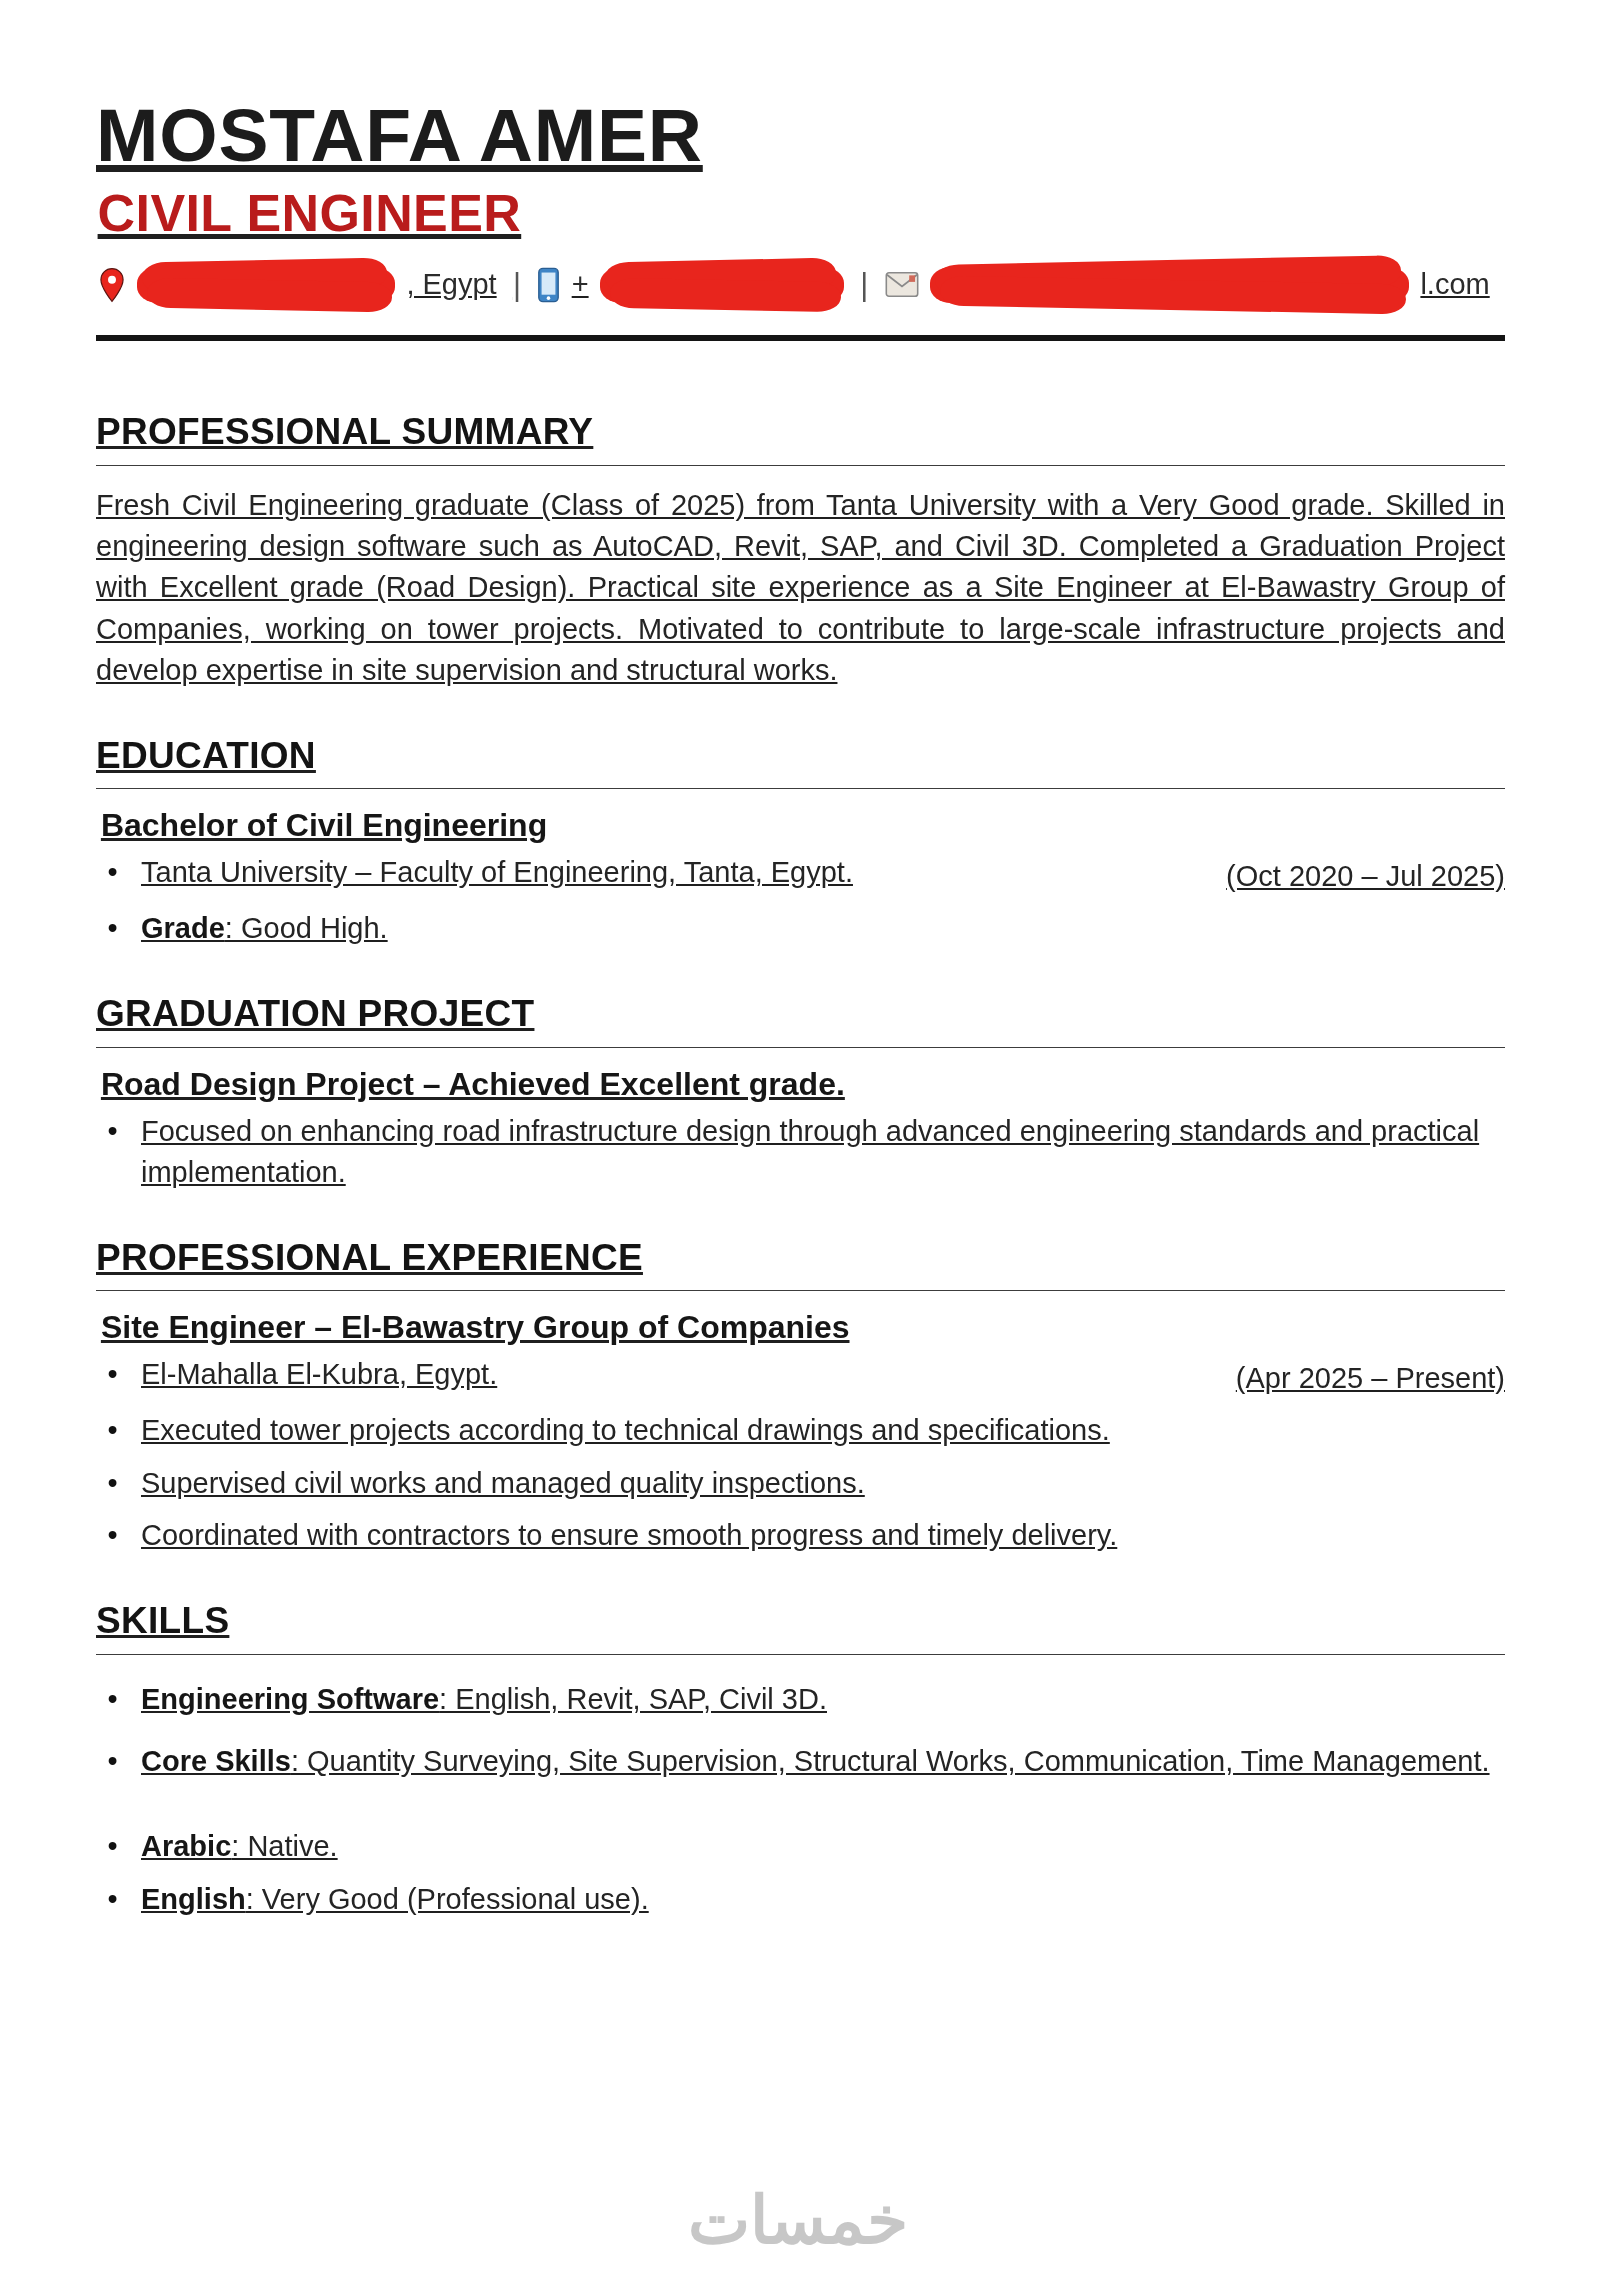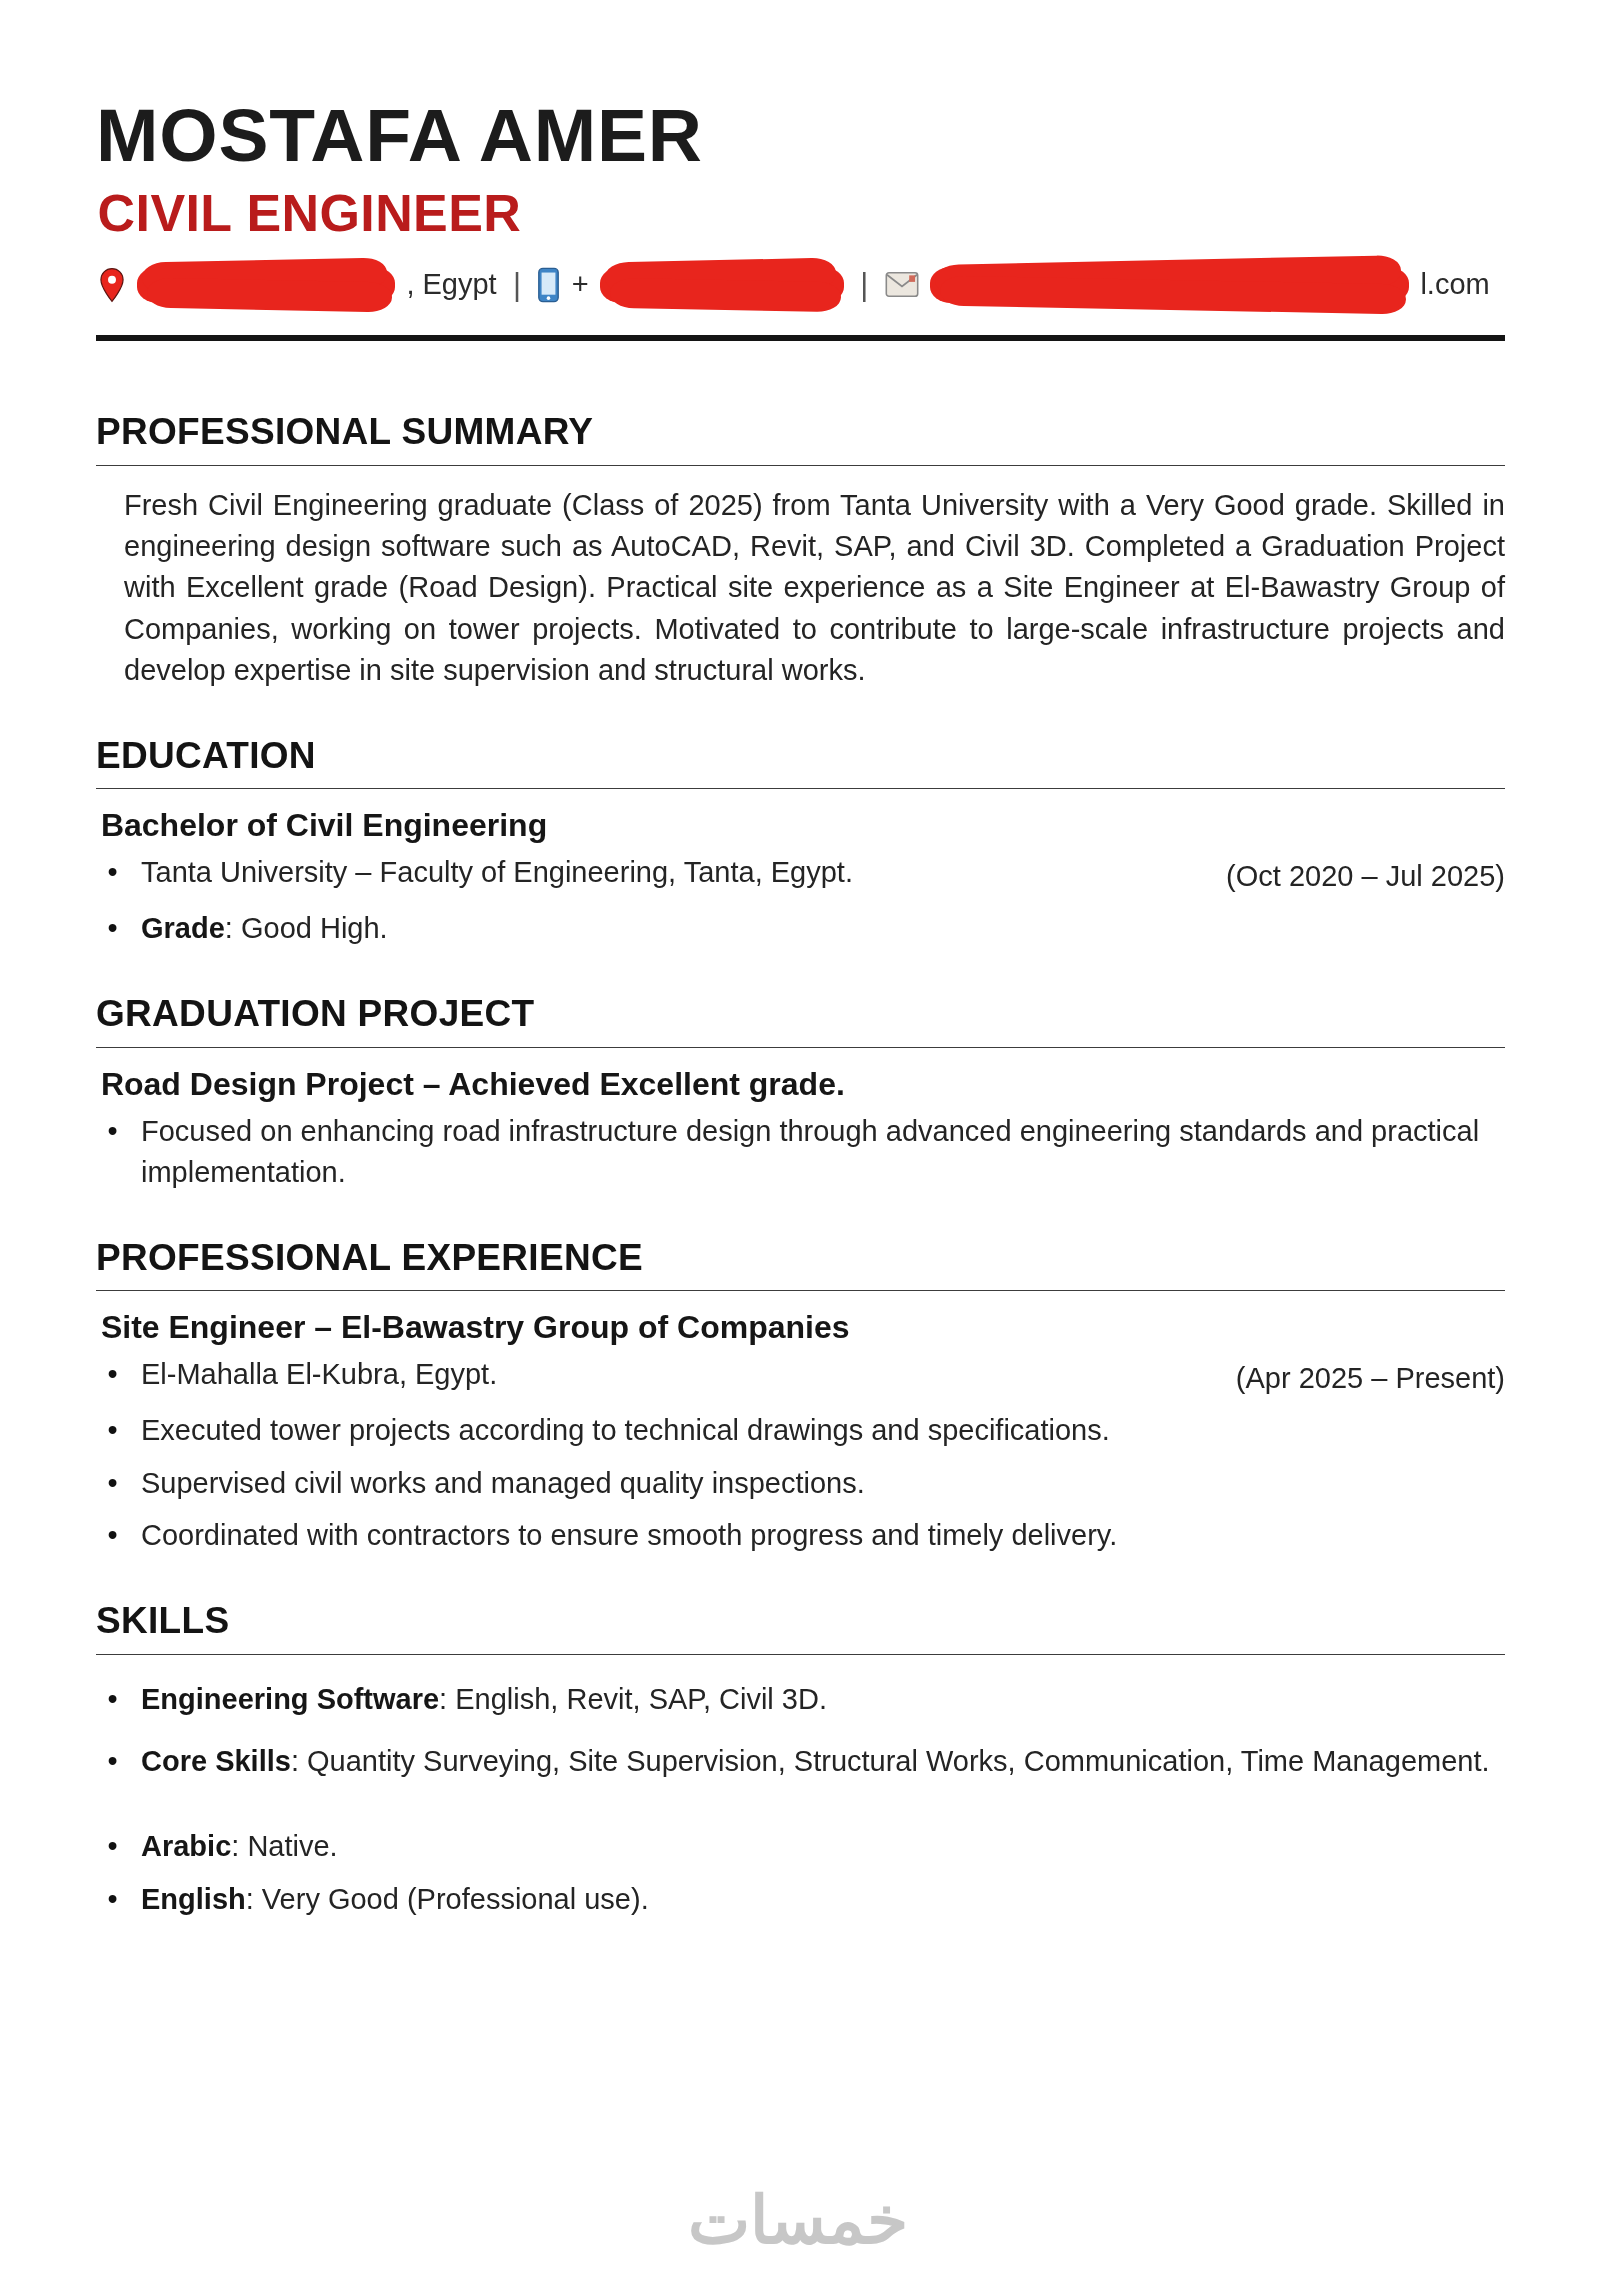--- a/index.html
+++ b/index.html
@@ -7,20 +7,21 @@
   .page {
     position: relative;
     width: 1596px;
     height: 2295px;
     background: #ffffff;
     font-family: "Liberation Sans", sans-serif;
     color: #1f1f1f;
     box-sizing: border-box;
     padding: 96px 91px 0 96px;
     overflow: hidden;
+    text-decoration: underline;
   }
 
   
   h1.name {
     margin: 0;
     font-size: 75px;
     font-weight: 800;
     letter-spacing: 0.8px;
     color: #1c1c1c;
     line-height: 1.05;
@@ -77,21 +78,21 @@
   section.first { margin-top: 70px; }
   h3.sec-h {
     margin: 0 0 12px 0;
     font-size: 37px;
     font-weight: 800;
     color: #141414;
     letter-spacing: 0.3px;
     padding-bottom: 11.4px;
     border-bottom: 1.6px solid #3c3c3c;
   }
-  .sec-body { margin-top: 19.5px; margin-left: 28px; }
+  .sec-body { margin-top: 19.5px; }
 
   p.body {
     margin: 0;
     font-size: 29px;
     line-height: 1.42;
     color: #242424;
     text-align: justify;
   }
 
   h4.sub-h {

